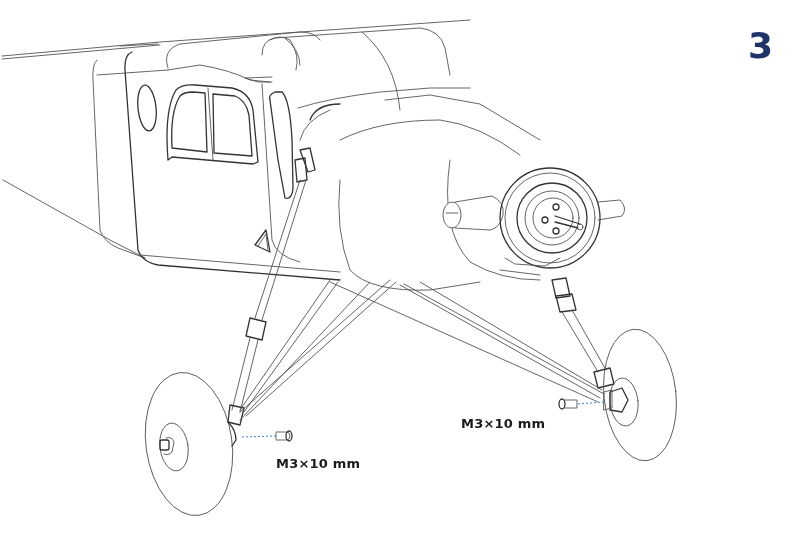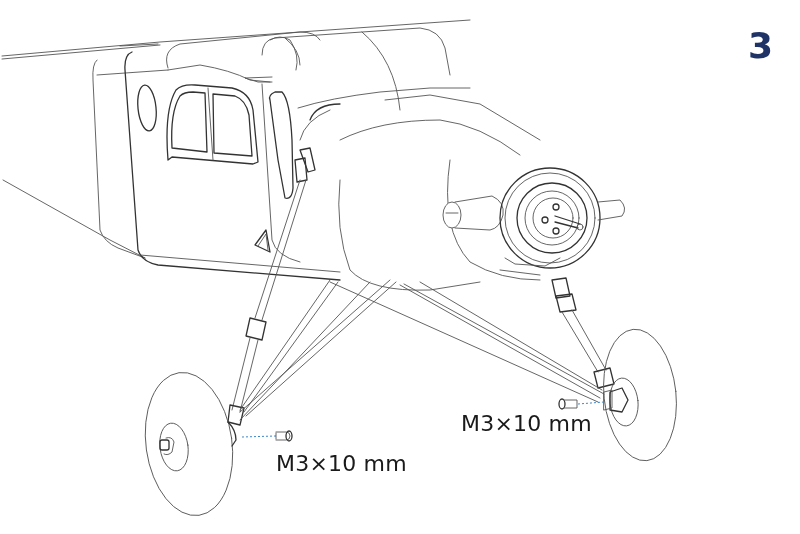--- a/index.html
+++ b/index.html
@@ -4,21 +4,21 @@
   <style>
     html, body { margin: 0; padding: 0; background: #ffffff; }
     body { width: 800px; height: 534px; position: relative; overflow: hidden; font-family: "DejaVu Sans", sans-serif; }
     .page { position: absolute; left: 0; top: 0; width: 800px; height: 534px; background: #ffffff; }
     .drawing { position: absolute; left: 0; top: 0; width: 800px; height: 534px; }
     .drawing .ln { fill: none; stroke: #555; stroke-width: 0.9; stroke-linejoin: round; stroke-linecap: round; }
     .drawing .ln2 { fill: none; stroke: #333; stroke-width: 1.3; stroke-linejoin: round; stroke-linecap: round; }
     .drawing .fillw { fill: #ffffff; stroke: #555; stroke-width: 0.9; }
     .drawing .dash { fill: none; stroke: #3d86c6; stroke-width: 1; stroke-dasharray: 2 2; }
     .step-number { position: absolute; left: 748px; top: 26px; font-family: "DejaVu Sans", sans-serif; font-weight: bold; font-size: 36px; line-height: 40px; }
-    .label { position: absolute; font-family: "DejaVu Sans", sans-serif; font-size: 22px; line-height: 22px; color: #1a1a1a; letter-spacing: 0.2px; }
+    .label { position: absolute; font-family: "DejaVu Sans", sans-serif; font-size: 13px; line-height: 22px; color: #1a1a1a; letter-spacing: 0.2px; font-weight: bold; }
     .label-left { left: 276px; top: 453px; }
     .label-right { left: 461px; top: 413px; }
   </style>
 </head>
 <body>
 
 <div class="page">
 
   <svg class="drawing" viewBox="0 0 800 534" xmlns="http://www.w3.org/2000/svg">
 

